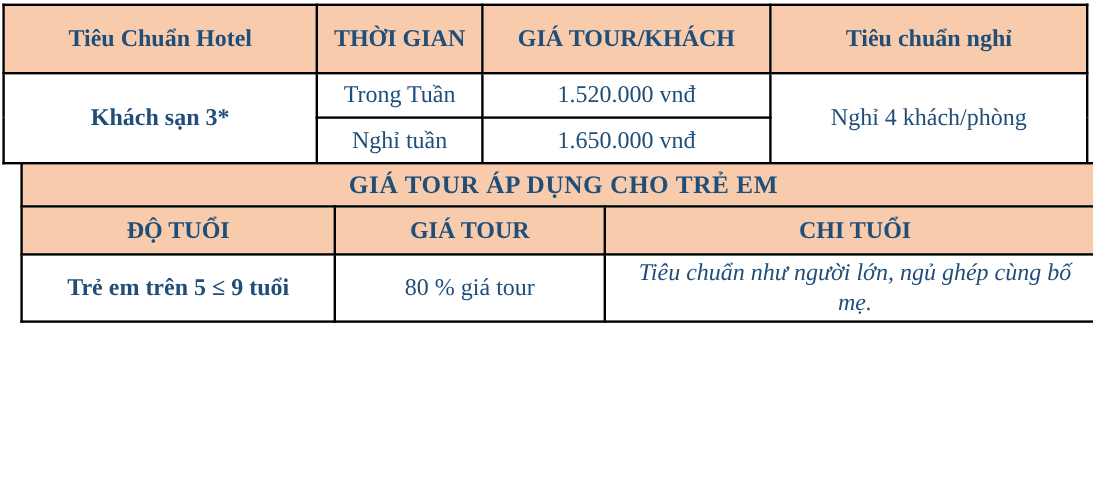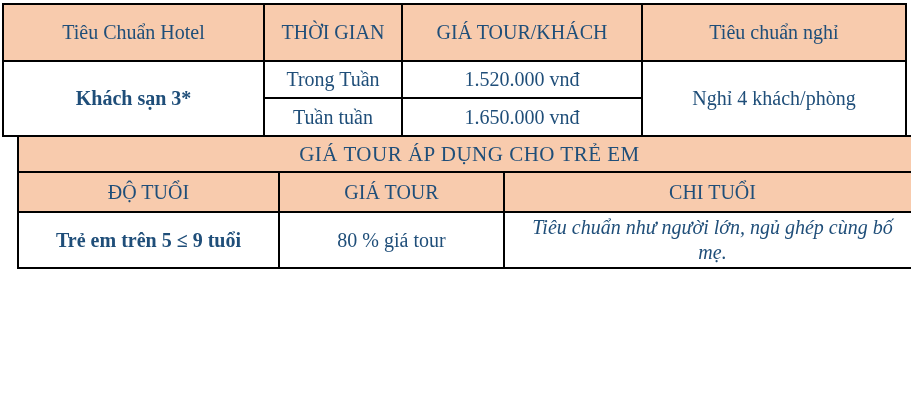--- a/index.html
+++ b/index.html
@@ -28,21 +28,21 @@
     vertical-align: middle;
     color: #1F4E79;
     font-family: "Liberation Serif", serif;
     font-size: 20px;
     line-height: 1.25;
     padding: 2px 4px;
     overflow: hidden;
   }
   .hdr {
     background: #F8CBAD;
-    font-weight: normal;
+    font-weight: bold;
   }
   .bold { font-weight: bold; }
   .italic { font-style: italic; }
   .thin-top { border-top-width: 1px; }
   .top-align {
     vertical-align: top;
     padding-top: 12px;
   }
   .top-align-sm {
     vertical-align: top;
@@ -78,21 +78,21 @@
       <td class="hdr">GIÁ TOUR/KHÁCH</td>
       <td class="hdr">Tiêu chuẩn nghỉ</td>
     </tr>
     <tr style="height:37px">
       <td class="bold top-align" rowspan="2">Khách sạn 3*</td>
       <td>Trong Tuần</td>
       <td>1.520.000 vnđ</td>
       <td class="top-align" rowspan="2">Nghỉ 4 khách/phòng</td>
     </tr>
     <tr style="height:38px">
-      <td class="thin-top">Tuần tuần</td>
+      <td class="thin-top">Nghỉ tuần</td>
       <td class="thin-top">1.650.000 vnđ</td>
     </tr>
   </tbody>
     </table>
 
   <table class="tbl" id="children-table">
     <colgroup>
       <col style="width:261px">
       <col style="width:225px">
       <col style="width:417px">

